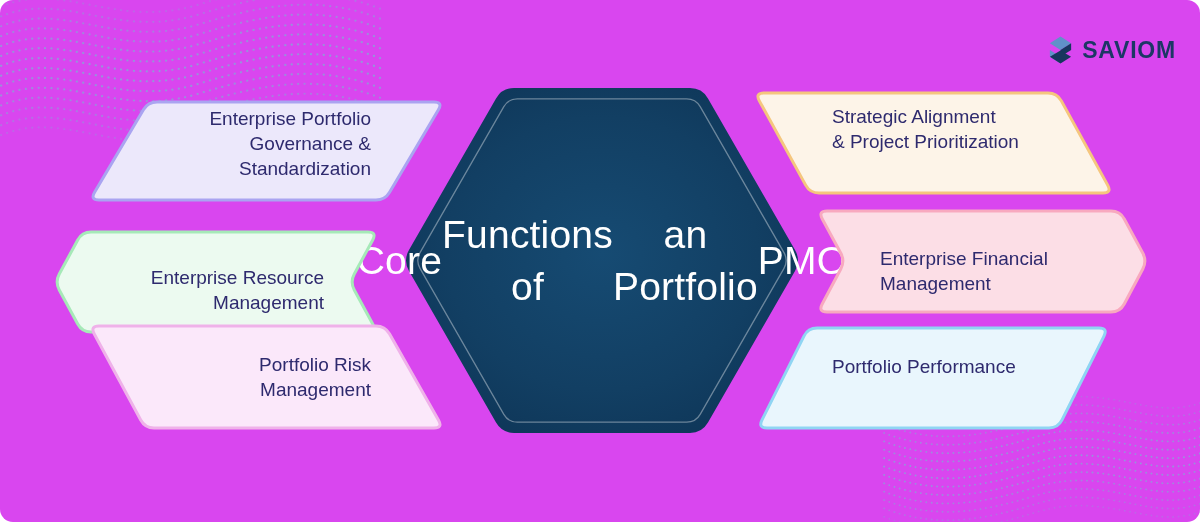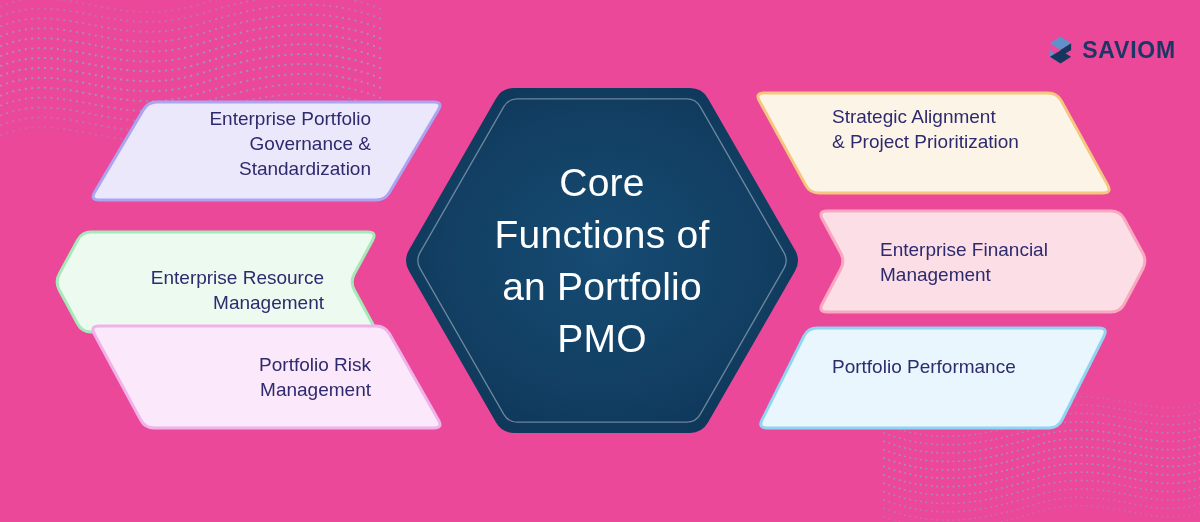--- a/index.html
+++ b/index.html
@@ -14,39 +14,39 @@
   .wave.tl{left:-10px;top:-12px;width:400px;height:158px;}
   .wave.br{right:-10px;bottom:-12px;width:330px;height:150px;transform:rotate(180deg);}
   
   .logo{position:absolute;top:32px;right:24px;height:36px;display:flex;align-items:center;gap:8px;}
   .logo-icon{width:27px;height:32px;display:block;}
   .logo-text{font-size:23px;font-weight:700;letter-spacing:0.8px;}
   
   .hex-wrap{position:absolute;left:403px;top:88px;width:398px;height:345px;}
   .hex-svg{position:absolute;left:0;top:0;width:100%;height:100%;display:block;}
   .hex-title{
-    position:absolute;inset:0;display:flex;flex-direction:column;
+    position:absolute;inset:0;display:flex;flex-direction:row;
     align-items:center;justify-content:center;text-align:center;
   }
   .hex-title .line{font-size:39px;line-height:52px;font-weight:500;letter-spacing:0.2px;}
   
   .fn{position:absolute;}
   .fn-svg{position:absolute;display:block;}
   .fn-label{
     position:absolute;inset:0;display:flex;flex-direction:column;justify-content:center;
     font-size:19px;line-height:25px;font-weight:500;
   }
   .fn-label.align-right{align-items:flex-end;text-align:right;}
   .fn-label.align-left{align-items:flex-start;text-align:left;}
   .fn-label .line{white-space:nowrap;}
 </style>
 </head>
 <body>
 
-<div class="canvas" id="canvas" style="background: #ec4899;">
+<div class="canvas" id="canvas" style="background: #d946ef; border-radius: 13px;">
 
   <svg class="wave tl" id="wave-tl" viewBox="0 0 370 150">
       <path d="M0 20 C 62.900000000000006 -10, 111 40, 192.4 16 C 251.60000000000002 -2, 307.09999999999997 -14, 370 12" fill="none" stroke="#7fb0d2" stroke-width="2.1" stroke-linecap="round" stroke-dasharray="0.1 6" opacity="0.27"></path>
       <path d="M0 29.4 C 62.900000000000006 -0.5999999999999996, 111 49.4, 192.4 25.4 C 251.60000000000002 7.4, 307.09999999999997 -4.6, 370 21.4" fill="none" stroke="#7fb0d2" stroke-width="2.1" stroke-linecap="round" stroke-dasharray="0.1 6" opacity="0.38"></path>
       <path d="M0 38.8 C 62.900000000000006 8.8, 111 58.8, 192.4 34.8 C 251.60000000000002 16.8, 307.09999999999997 4.800000000000001, 370 30.8" fill="none" stroke="#7fb0d2" stroke-width="2.1" stroke-linecap="round" stroke-dasharray="0.1 6" opacity="0.48"></path>
       <path d="M0 48.2 C 62.900000000000006 18.200000000000003, 111 68.2, 192.4 44.2 C 251.60000000000002 26.200000000000003, 307.09999999999997 14.200000000000003, 370 40.2" fill="none" stroke="#7fb0d2" stroke-width="2.1" stroke-linecap="round" stroke-dasharray="0.1 6" opacity="0.57"></path>
       <path d="M0 57.6 C 62.900000000000006 27.6, 111 77.6, 192.4 53.6 C 251.60000000000002 35.6, 307.09999999999997 23.6, 370 49.6" fill="none" stroke="#7fb0d2" stroke-width="2.1" stroke-linecap="round" stroke-dasharray="0.1 6" opacity="0.64"></path>
       <path d="M0 67 C 62.900000000000006 37, 111 87, 192.4 63 C 251.60000000000002 45, 307.09999999999997 33, 370 59" fill="none" stroke="#7fb0d2" stroke-width="2.1" stroke-linecap="round" stroke-dasharray="0.1 6" opacity="0.68"></path>
       <path d="M0 76.4 C 62.900000000000006 46.400000000000006, 111 96.4, 192.4 72.4 C 251.60000000000002 54.400000000000006, 307.09999999999997 42.400000000000006, 370 68.4" fill="none" stroke="#7fb0d2" stroke-width="2.1" stroke-linecap="round" stroke-dasharray="0.1 6" opacity="0.71"></path>
       <path d="M0 85.8 C 62.900000000000006 55.8, 111 105.8, 192.4 81.8 C 251.60000000000002 63.8, 307.09999999999997 51.8, 370 77.8" fill="none" stroke="#7fb0d2" stroke-width="2.1" stroke-linecap="round" stroke-dasharray="0.1 6" opacity="0.71"></path>
@@ -134,21 +134,21 @@
   </div>
   <div class="fn" id="fn-3" style="left: 755px; top: 93px; width: 357px; height: 72px;">
     <svg class="fn-svg" viewBox="-3 -3 363 106" style="left: -3px; top: -3px; width: 363px; height: 106px;">
         <path d="M4.337268747949403,7.885943178089824Q0,0 9,0L293,0Q302,0 306.3372687479494,7.885943178089824L352.6627312520506,92.11405682191018Q357,100 348,100L64,100Q55,100 50.6627312520506,92.11405682191018Z" fill="#fdf4e8" stroke="#f5c67e" stroke-width="3" stroke-linejoin="round"></path>
       </svg>
     <div class="fn-label align-left" style="color: rgb(46, 42, 110); padding-left: 77px;">
         <div class="line">Strategic Alignment</div>
         <div class="line">&amp; Project Prioritization</div>
       </div>
   </div>
-  <div class="fn" id="fn-4" style="left: 818px; top: 211px; width: 329px; height: 101px;">
+  <div class="fn" id="fn-4" style="left: 818px; top: 211px; width: 329px; height: 119px;">
     <svg class="fn-svg" viewBox="-3 -3 335 107" style="left: -3px; top: -3px; width: 335px; height: 107px;">
         <path d="M4.276340232613956,7.919148578914733Q0,0 9,0L293,0Q302,0 306.27634023261396,7.919148578914733L324.72365976738604,42.08085142108527Q329,50 324.7890105162287,57.95409124712356L306.2109894837713,93.04590875287644Q302,101 293,101L9,101Q0,101 4.210989483771295,93.04590875287644L22.789010516228707,57.95409124712356Q27,50 22.723659767386046,42.08085142108527Z" fill="#fcdee6" stroke="#f8a9bf" stroke-width="3" stroke-linejoin="round"></path>
       </svg>
     <div class="fn-label align-left" style="color: rgb(46, 42, 110); padding-left: 62px;">
         <div class="line">Enterprise Financial</div>
         <div class="line">Management</div>
       </div>
   </div>
   <div class="fn" id="fn-5" style="left: 758px; top: 328px; width: 350px; height: 76px;">
     <svg class="fn-svg" viewBox="-3 -3 356 106" style="left: -3px; top: -3px; width: 356px; height: 106px;">

